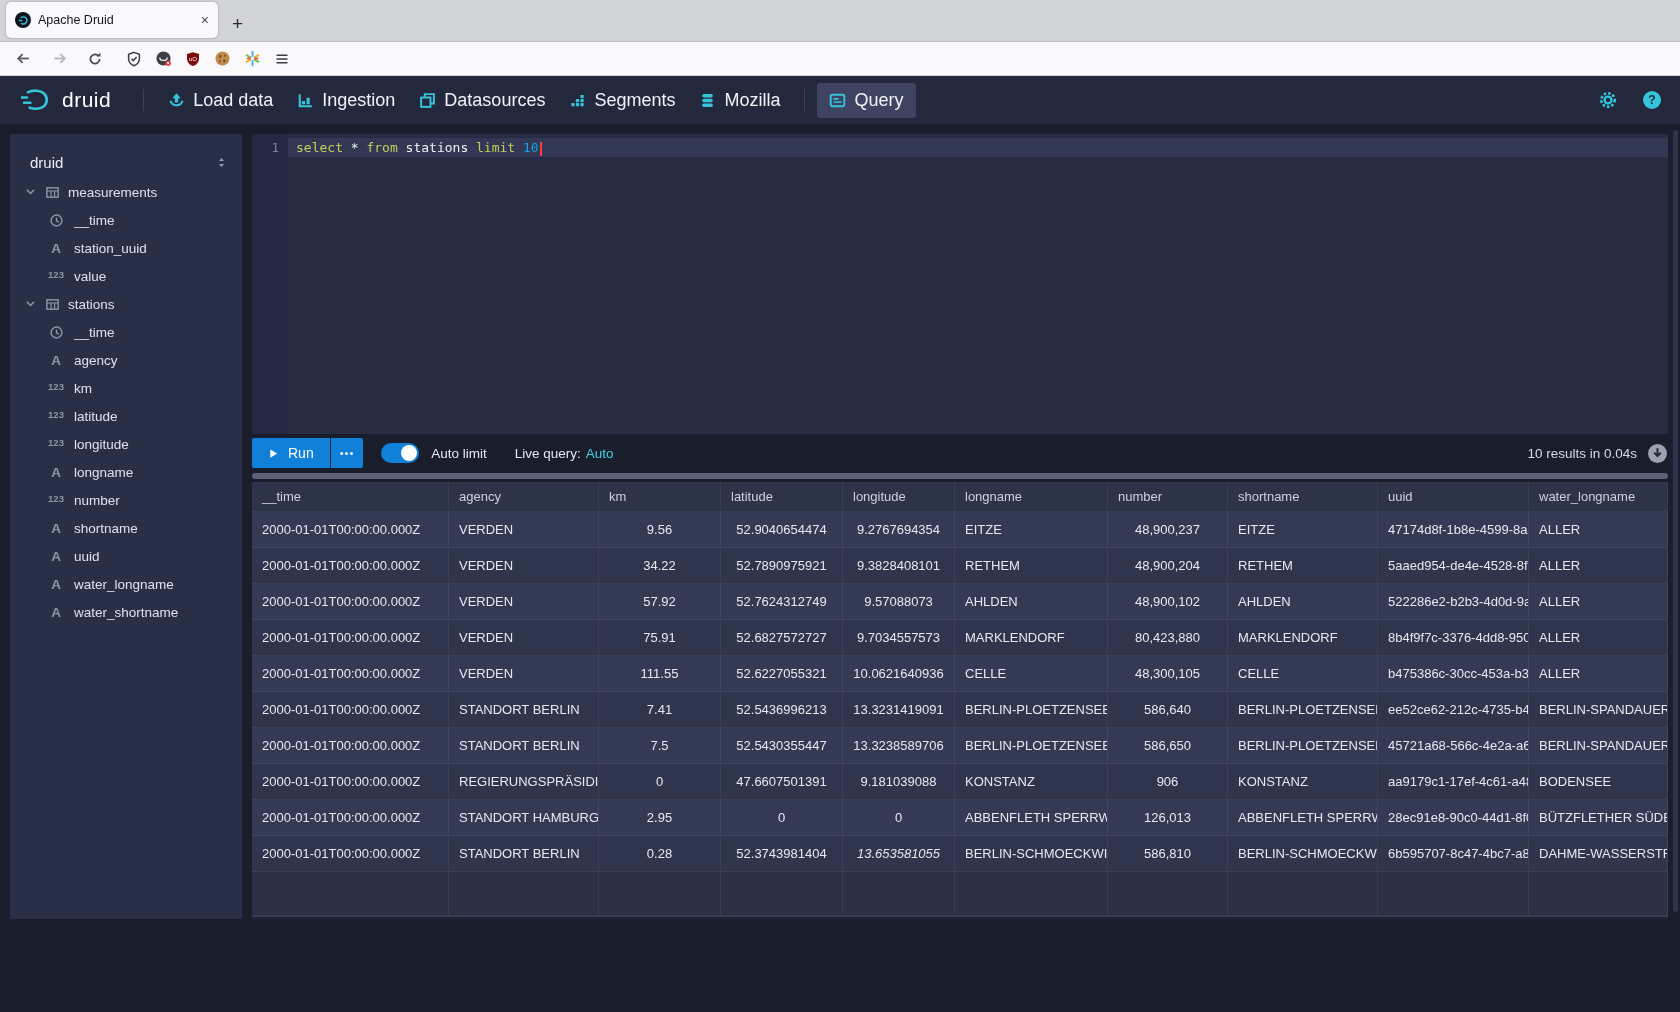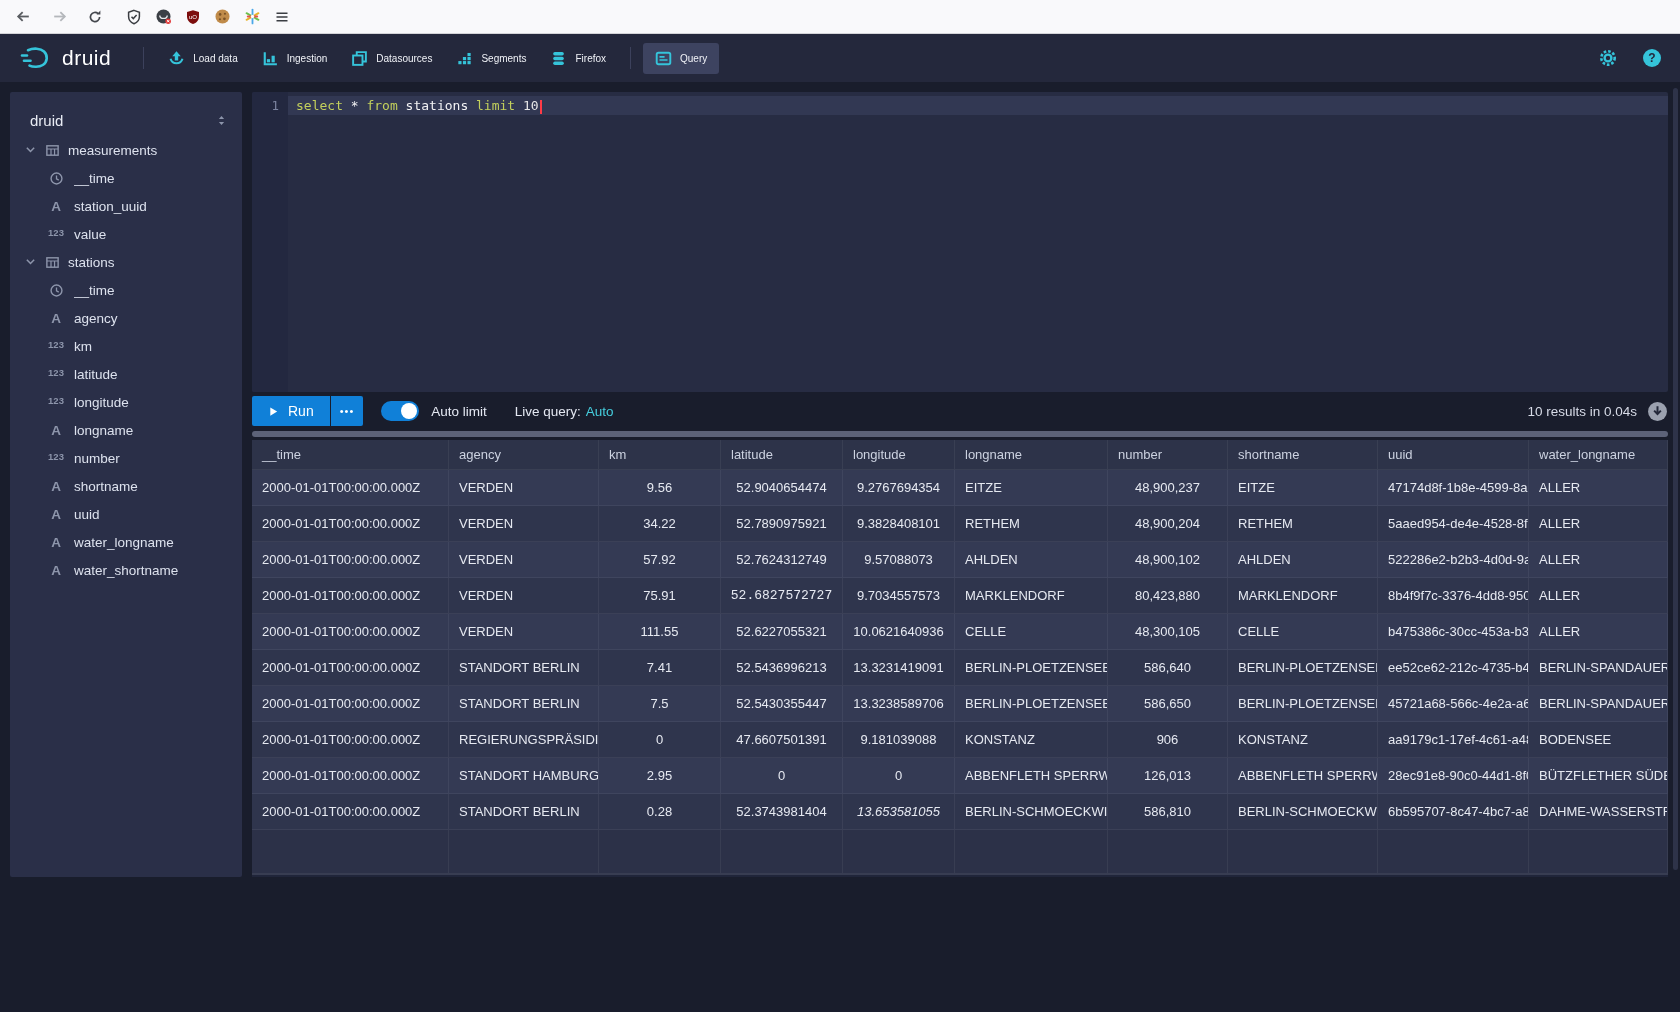--- a/index.html
+++ b/index.html
@@ -32,21 +32,21 @@
   .url-text { flex:1; font-size:13px; white-space:nowrap; overflow:hidden; }
   .url-host { color:#0c0c0d; }
   .url-rest { color:#76767b; }
   .ext-area { display:flex; align-items:center; gap:13px; margin-left:8px; }
 
   
   .druid-header { height:48px; background:#24283c; display:flex; align-items:center; padding:0 18px; gap:6px; }
   .brand { display:flex; align-items:center; gap:8px; margin-right:14px; }
   .brand-name { color:#ffffff; font-size:21px; letter-spacing:.5px; }
   .hdiv { width:1px; height:22px; background:#3c415c; margin:0 12px; }
-  .nav-item { display:flex; align-items:center; gap:8px; padding:7px 12px; border-radius:3px; color:#f0f2f7; font-size:10px; }
+  .nav-item { display:flex; align-items:center; gap:8px; padding:7px 12px; border-radius:3px; color:#f0f2f7; font-size:18px; }
   .nav-item.active { background:#3d4360; }
   .header-spacer { flex:1; }
   .hicon { margin-left:18px; }
 
   
   .app { position:relative; height:860px; background:#191d2c; padding:10px 12px 0 10px; display:flex; gap:10px; }
   .app::after { content:""; position:absolute; right:2px; top:6px; height:782px; width:5px; background:#2e3349; border-radius:3px; }
 
   
   .sidebar { width:232px; height:785px; background:#2a2f48; border-radius:2px; padding:14px 0; overflow:hidden; flex:none; }
@@ -65,21 +65,21 @@
 
   
   .editor { height:300px; background:#272c43; border-radius:2px; display:flex; overflow:hidden; flex:none; }
   .gutter { width:36px; background:#232840; color:#7c84a0; font-family:"DejaVu Sans Mono", monospace; font-size:12.5px;
     text-align:right; padding:4px 9px 0 0; flex:none; }
   .gutter .ln { display:block; height:19px; line-height:19px; }
   .code-area { flex:1; padding-top:4px; font-family:"DejaVu Sans Mono", monospace; font-size:13px; position:relative; }
   .code-line { height:19px; line-height:19px; background:#323853; padding-left:8px; white-space:pre; color:#f2f2f4; }
   .tok-keyword { color:#c3d05c; }
   .tok-plain { color:#f2f2f4; }
-  .tok-number { color:#e5e5e5; }
+  .tok-number { color:#0ea5e9; }
   .cursor { display:inline-block; width:2px; height:14px; background:#ff3b47; vertical-align:middle; margin-left:1px; }
 
   
   .runbar { height:34px; margin-top:2px; display:flex; align-items:center; flex:none; }
   .btn-run { height:30px; background:#1080d8; color:#fff; border-radius:2px 0 0 2px; display:flex; align-items:center;
     gap:9px; padding:0 16px; font-size:14px; }
   .btn-more { height:30px; background:#1080d8; color:#fff; border-radius:0 2px 2px 0; display:flex; align-items:center;
     padding:0 9px; margin-left:1px; font-size:11px; letter-spacing:1px; }
   .toggle { width:38px; height:20px; background:#1080d8; border-radius:10px; margin-left:18px; position:relative; }
   .toggle .knob { position:absolute; right:2px; top:2px; width:16px; height:16px; background:#fff; border-radius:50%; }
@@ -107,20 +107,33 @@
   .empty2 { flex:1; background:#2c3148; }
   .hscroll { height:10px; flex:none; display:flex; align-items:center; background:#20253a; }
   .hthumb { width:88%; height:7px; background:#b2b4ba; border-radius:4px; }
 </style>
 </head>
 <body>
 
 <div>
 
 
+  <div class="tabbar">
+    <div class="tab">
+      <span class="favicon">
+        <svg width="11" height="11" viewBox="0 0 16 16">
+            <path d="M4.5 3.5 C9 1.5 13.5 4 13 8.5 C12.6 12 8.5 14 5 12.6" stroke="#35c4da" stroke-width="2" fill="none" stroke-linecap="round"></path>
+            <path d="M2 8 H5.5" stroke="#35c4da" stroke-width="2" stroke-linecap="round"></path>
+          </svg>
+        </span>
+      <span class="tab-title">Apache Druid</span>
+      <span class="tab-close">×</span>
+    </div>
+    <div class="newtab">+</div>
+  </div>
 
   <div class="toolbar">
     <span class="icon nav-btn">
       <svg width="17" height="17" viewBox="0 0 16 16">
           <path d="M3.2 8 H13" stroke="#5a5d61" stroke-width="1.7" fill="none"></path>
           <path d="M7.2 3.8 L3 8 L7.2 12.2" stroke="#5a5d61" stroke-width="1.7" fill="none"></path>
         </svg>
       </span>
     <span class="icon nav-btn">
       <svg width="17" height="17" viewBox="0 0 16 16">
@@ -242,21 +255,21 @@
         <div class="nav-item">
           <span class="icon">
             <svg width="17" height="17" viewBox="0 0 16 16">
               <g fill="#35c4da">
                 <rect x="3" y="1.8" width="10" height="3.3" rx="1.6"></rect>
                 <rect x="3" y="6.3" width="10" height="3.3" rx="1.6"></rect>
                 <rect x="3" y="10.8" width="10" height="3.3" rx="1.6"></rect>
               </g>
             </svg>
           </span>
-          <span>Firefox</span>
+          <span>Mozilla</span>
         </div>
         <div class="hdiv"></div>
         <div class="nav-item active">
           <span class="icon">
             <svg width="17" height="17" viewBox="0 0 16 16">
               <rect x="1.6" y="2.6" width="12.8" height="10.8" rx="1.6" stroke="#35c4da" stroke-width="1.8" fill="none"></rect>
               <path d="M4.2 6.4 H9 M4.2 9.4 H11.8" stroke="#35c4da" stroke-width="1.6"></path>
             </svg>
           </span>
           <span>Query</span>
@@ -497,21 +510,21 @@
               <div class="tcell" style="width: 153px;">AHLDEN</div>
               <div class="tcell num" style="width: 120px;">48,900,102</div>
               <div class="tcell" style="width: 150px;">AHLDEN</div>
               <div class="tcell" style="width: 151px;">522286e2-b2b3-4d0d-9a</div>
               <div class="tcell" style="width: 139px;">ALLER</div>
             </div>
             <div class="trow even">
               <div class="tcell" style="width: 197px;">2000-01-01T00:00:00.000Z</div>
               <div class="tcell" style="width: 150px;">VERDEN</div>
               <div class="tcell num" style="width: 122px;">75.91</div>
-              <div class="tcell num" style="width: 122px; font-family: Liberation Mono, monospace;">52.6827572727</div>
+              <div class="tcell num" style="width: 122px;">52.6827572727</div>
               <div class="tcell num" style="width: 112px;">9.7034557573</div>
               <div class="tcell" style="width: 153px;">MARKLENDORF</div>
               <div class="tcell num" style="width: 120px;">80,423,880</div>
               <div class="tcell" style="width: 150px;">MARKLENDORF</div>
               <div class="tcell" style="width: 151px;">8b4f9f7c-3376-4dd8-950</div>
               <div class="tcell" style="width: 139px;">ALLER</div>
             </div>
             <div class="trow odd">
               <div class="tcell" style="width: 197px;">2000-01-01T00:00:00.000Z</div>
               <div class="tcell" style="width: 150px;">VERDEN</div>

